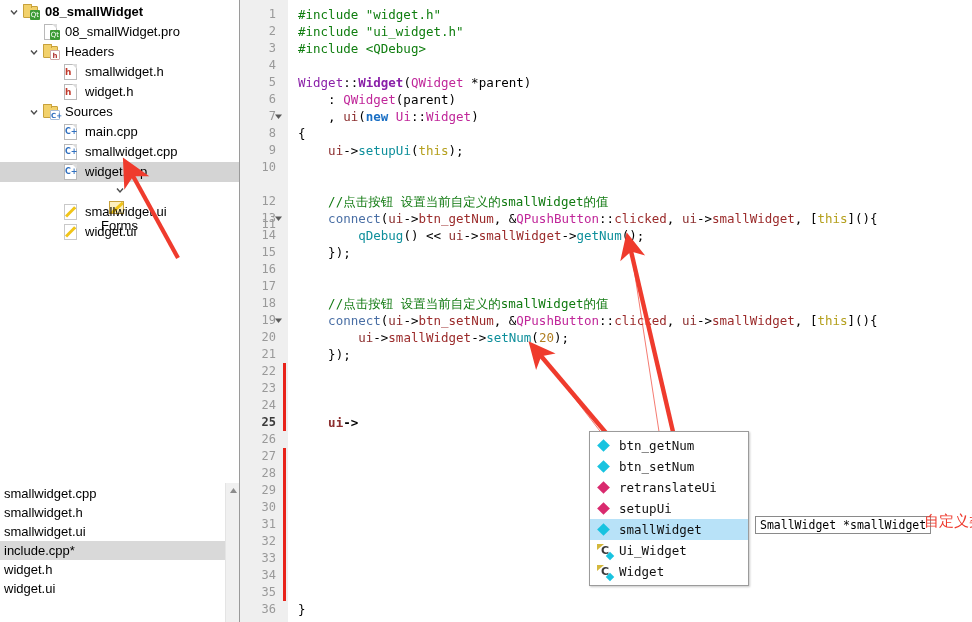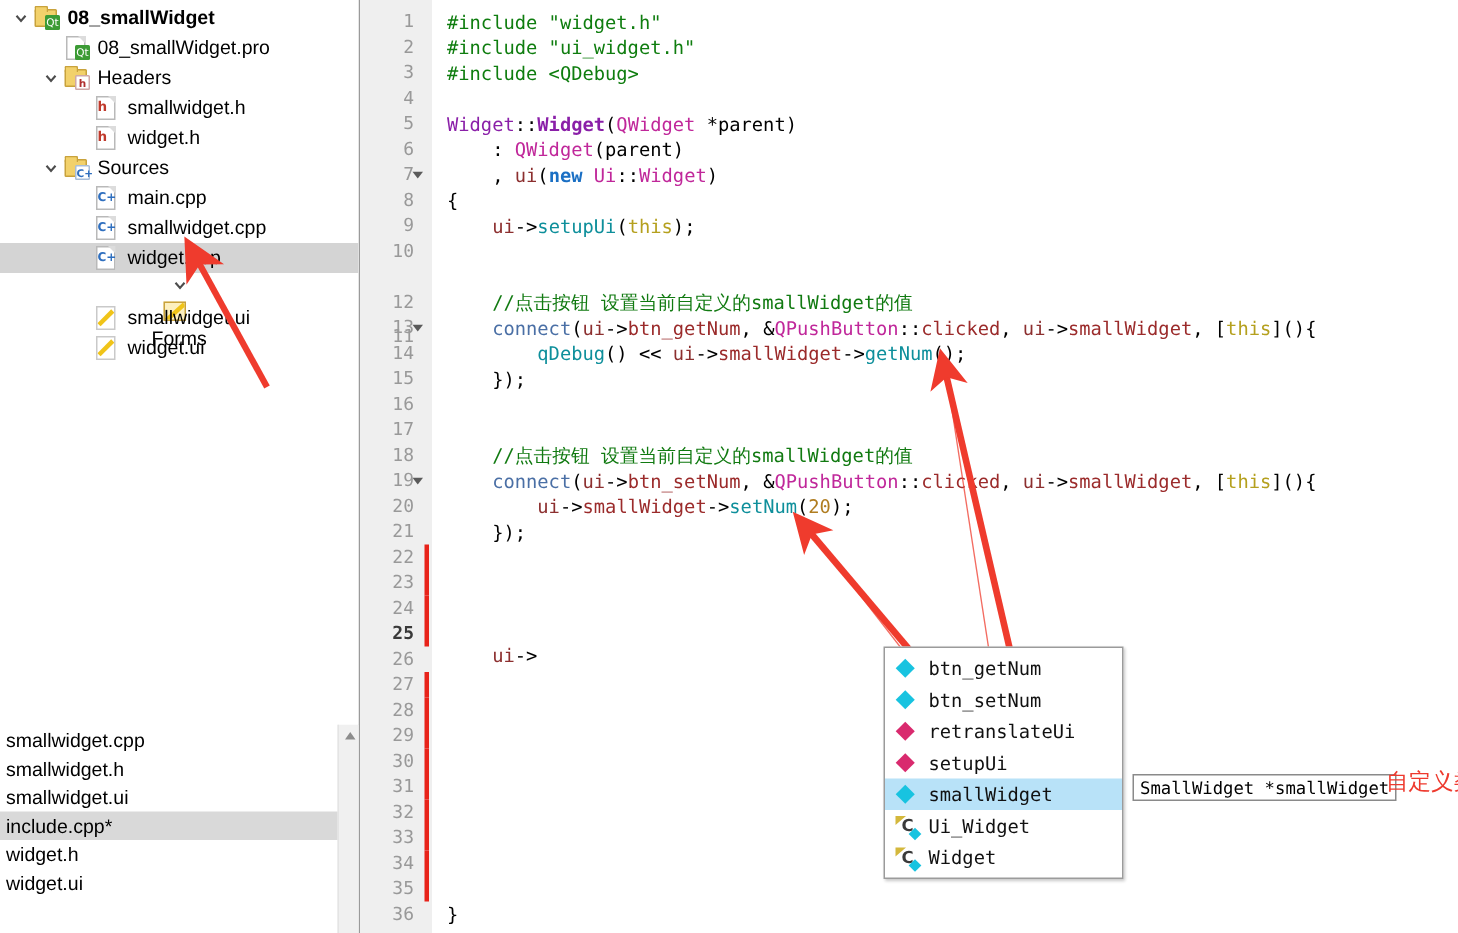--- a/index.html
+++ b/index.html
@@ -560,21 +560,21 @@
         <div class="codeline" style="top: 125px;"><span class="t-punc">{</span></div>
         <div class="codeline" style="top: 142px;"><span class="t-punc">    </span><span class="t-var">ui</span><span class="t-punc">-&gt;</span><span class="t-fn">setupUi</span><span class="t-punc">(</span><span class="t-this">this</span><span class="t-punc">);</span></div>
         <div class="codeline" style="top: 193px;"><span class="t-cmt">    //点击按钮 设置当前自定义的smallWidget的值</span></div>
         <div class="codeline" style="top: 210px;"><span class="t-punc">    </span><span class="t-conn">connect</span><span class="t-punc">(</span><span class="t-var">ui</span><span class="t-punc">-&gt;</span><span class="t-mem">btn_getNum</span><span class="t-punc">, &amp;</span><span class="t-qcls">QPushButton</span><span class="t-punc">::</span><span class="t-mem">clicked</span><span class="t-punc">, </span><span class="t-var">ui</span><span class="t-punc">-&gt;</span><span class="t-mem">smallWidget</span><span class="t-punc">, [</span><span class="t-this">this</span><span class="t-punc">](){</span></div>
         <div class="codeline" style="top: 227px;"><span class="t-punc">        </span><span class="t-fn">qDebug</span><span class="t-punc">() &lt;&lt; </span><span class="t-var">ui</span><span class="t-punc">-&gt;</span><span class="t-mem">smallWidget</span><span class="t-punc">-&gt;</span><span class="t-fn">getNum</span><span class="t-punc">();</span></div>
         <div class="codeline" style="top: 244px;"><span class="t-punc">    });</span></div>
         <div class="codeline" style="top: 295px;"><span class="t-cmt">    //点击按钮 设置当前自定义的smallWidget的值</span></div>
         <div class="codeline" style="top: 312px;"><span class="t-punc">    </span><span class="t-conn">connect</span><span class="t-punc">(</span><span class="t-var">ui</span><span class="t-punc">-&gt;</span><span class="t-mem">btn_setNum</span><span class="t-punc">, &amp;</span><span class="t-qcls">QPushButton</span><span class="t-punc">::</span><span class="t-mem">clicked</span><span class="t-punc">, </span><span class="t-var">ui</span><span class="t-punc">-&gt;</span><span class="t-mem">smallWidget</span><span class="t-punc">, [</span><span class="t-this">this</span><span class="t-punc">](){</span></div>
         <div class="codeline" style="top: 329px;"><span class="t-punc">        </span><span class="t-var">ui</span><span class="t-punc">-&gt;</span><span class="t-mem">smallWidget</span><span class="t-punc">-&gt;</span><span class="t-fn">setNum</span><span class="t-punc">(</span><span class="t-num">20</span><span class="t-punc">);</span></div>
         <div class="codeline" style="top: 346px;"><span class="t-punc">    });</span></div>
-        <div class="codeline" style="top: 428px;"><span class="t-punc">    </span><span class="t-var">ui</span><span class="t-punc">-&gt;</span></div>
+        <div class="codeline" style="top: 414px; font-weight: bold;"><span class="t-punc">    </span><span class="t-var">ui</span><span class="t-punc">-&gt;</span></div>
         <div class="codeline" style="top: 601px;"><span class="t-punc">}</span></div>
       </div>
 
     <div id="acpopup">
         <div class="ac-item">
           <span class="ac-ico">
             <span class="diamond cyan"></span>
           </span>
           <span>btn_getNum</span>
         </div>

